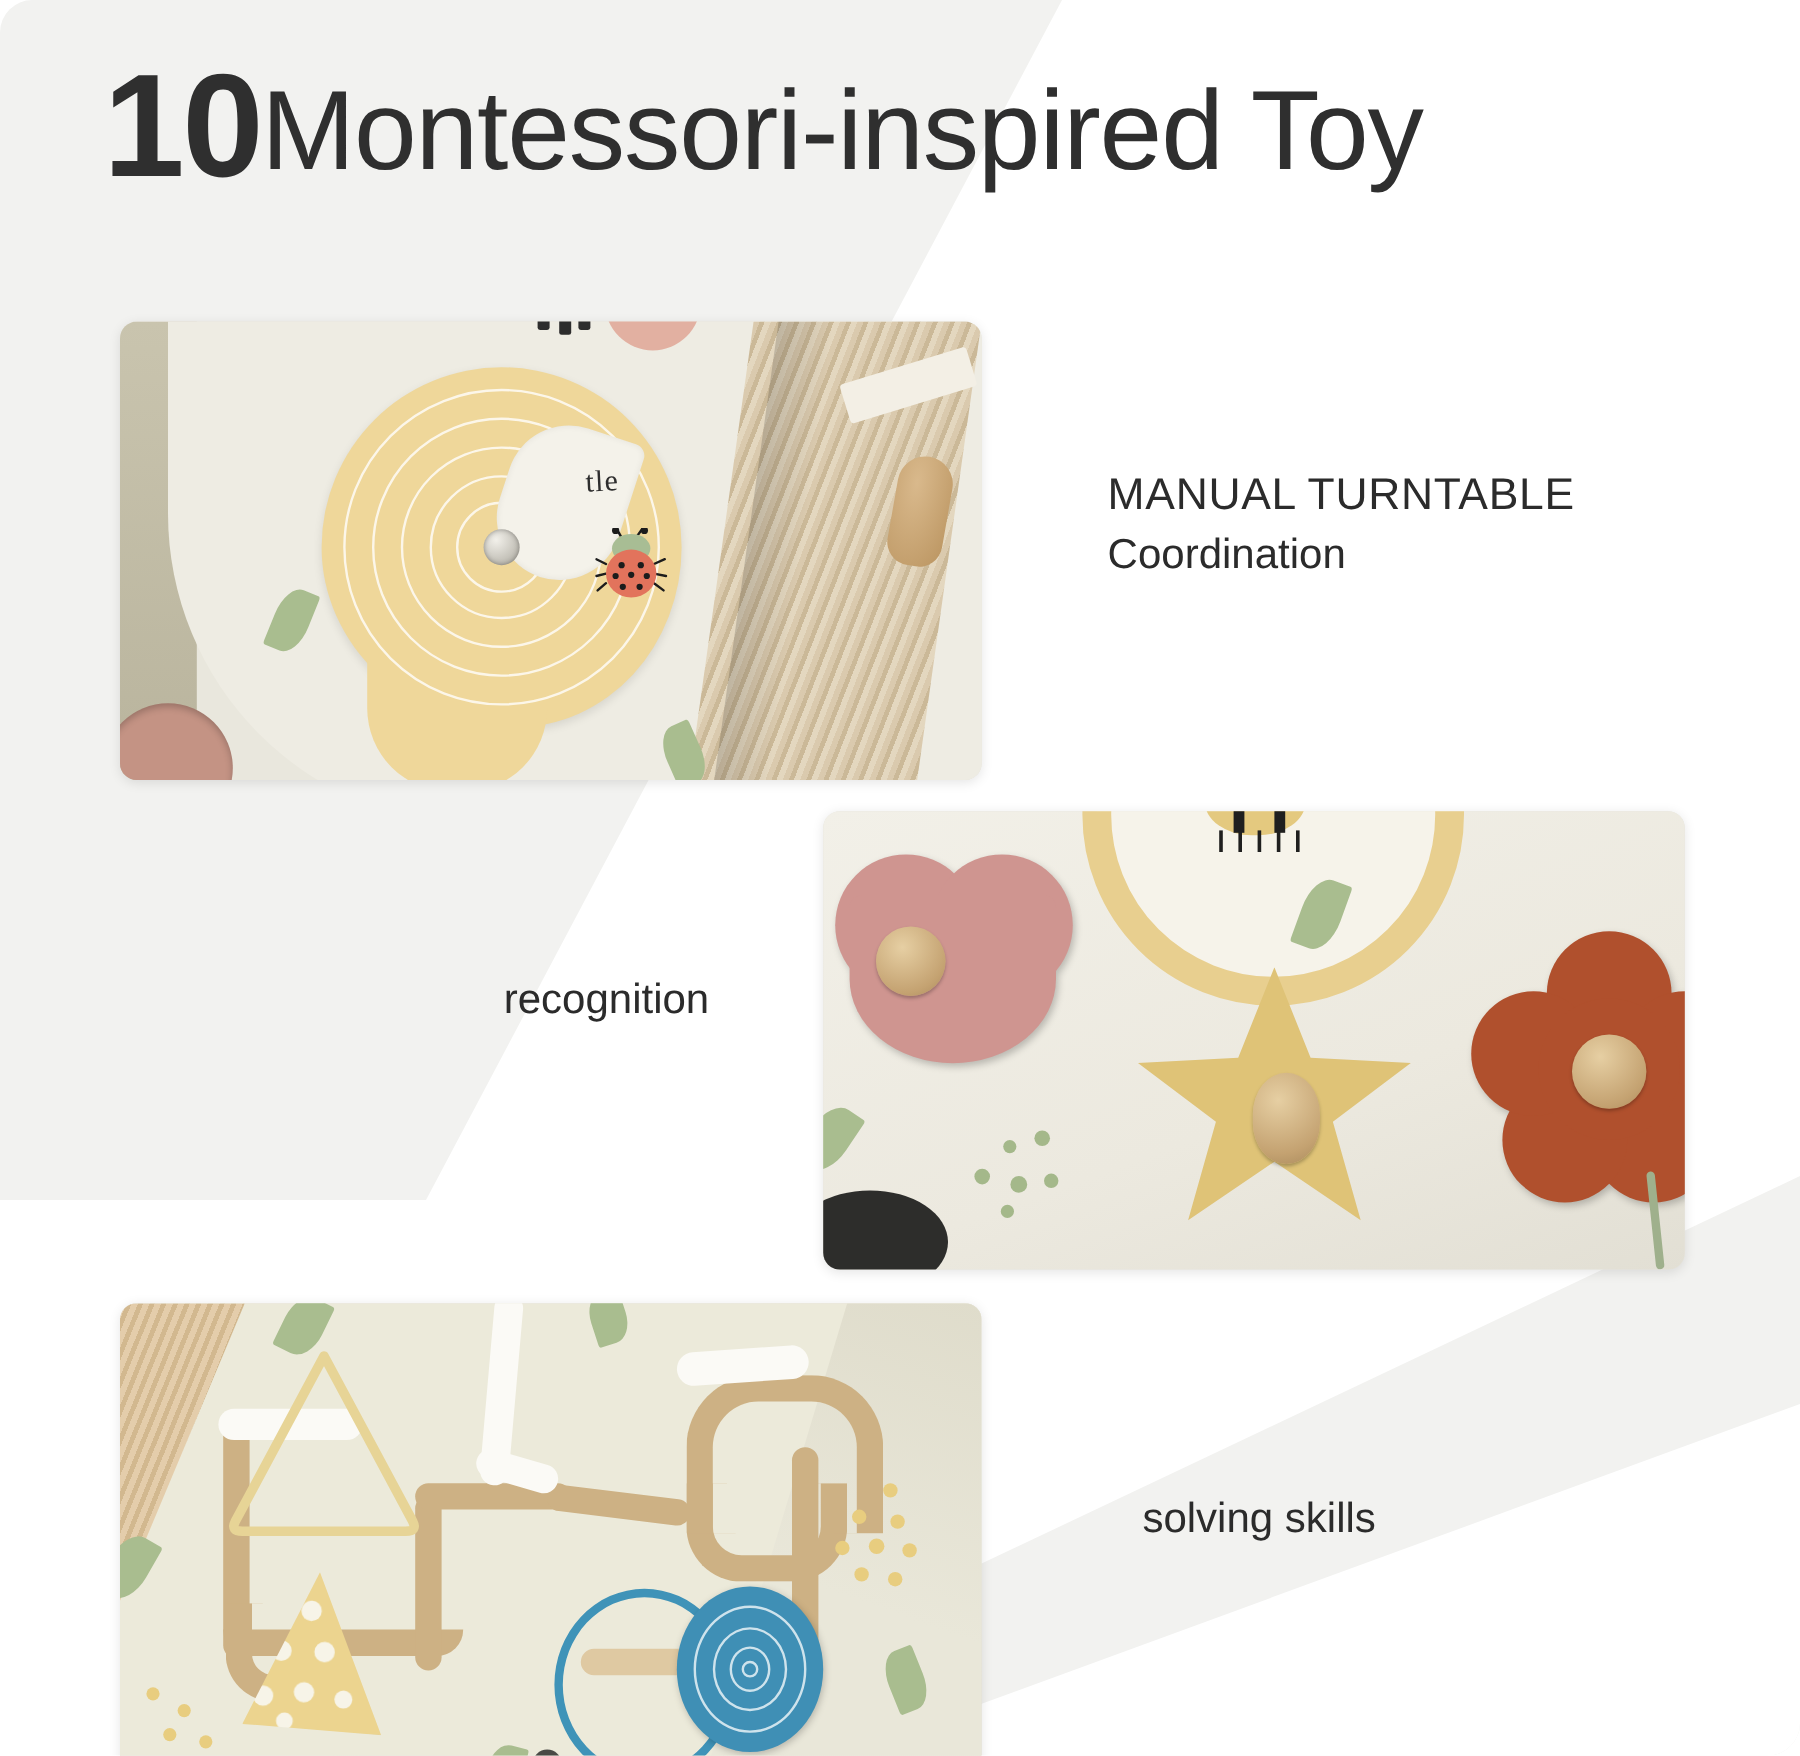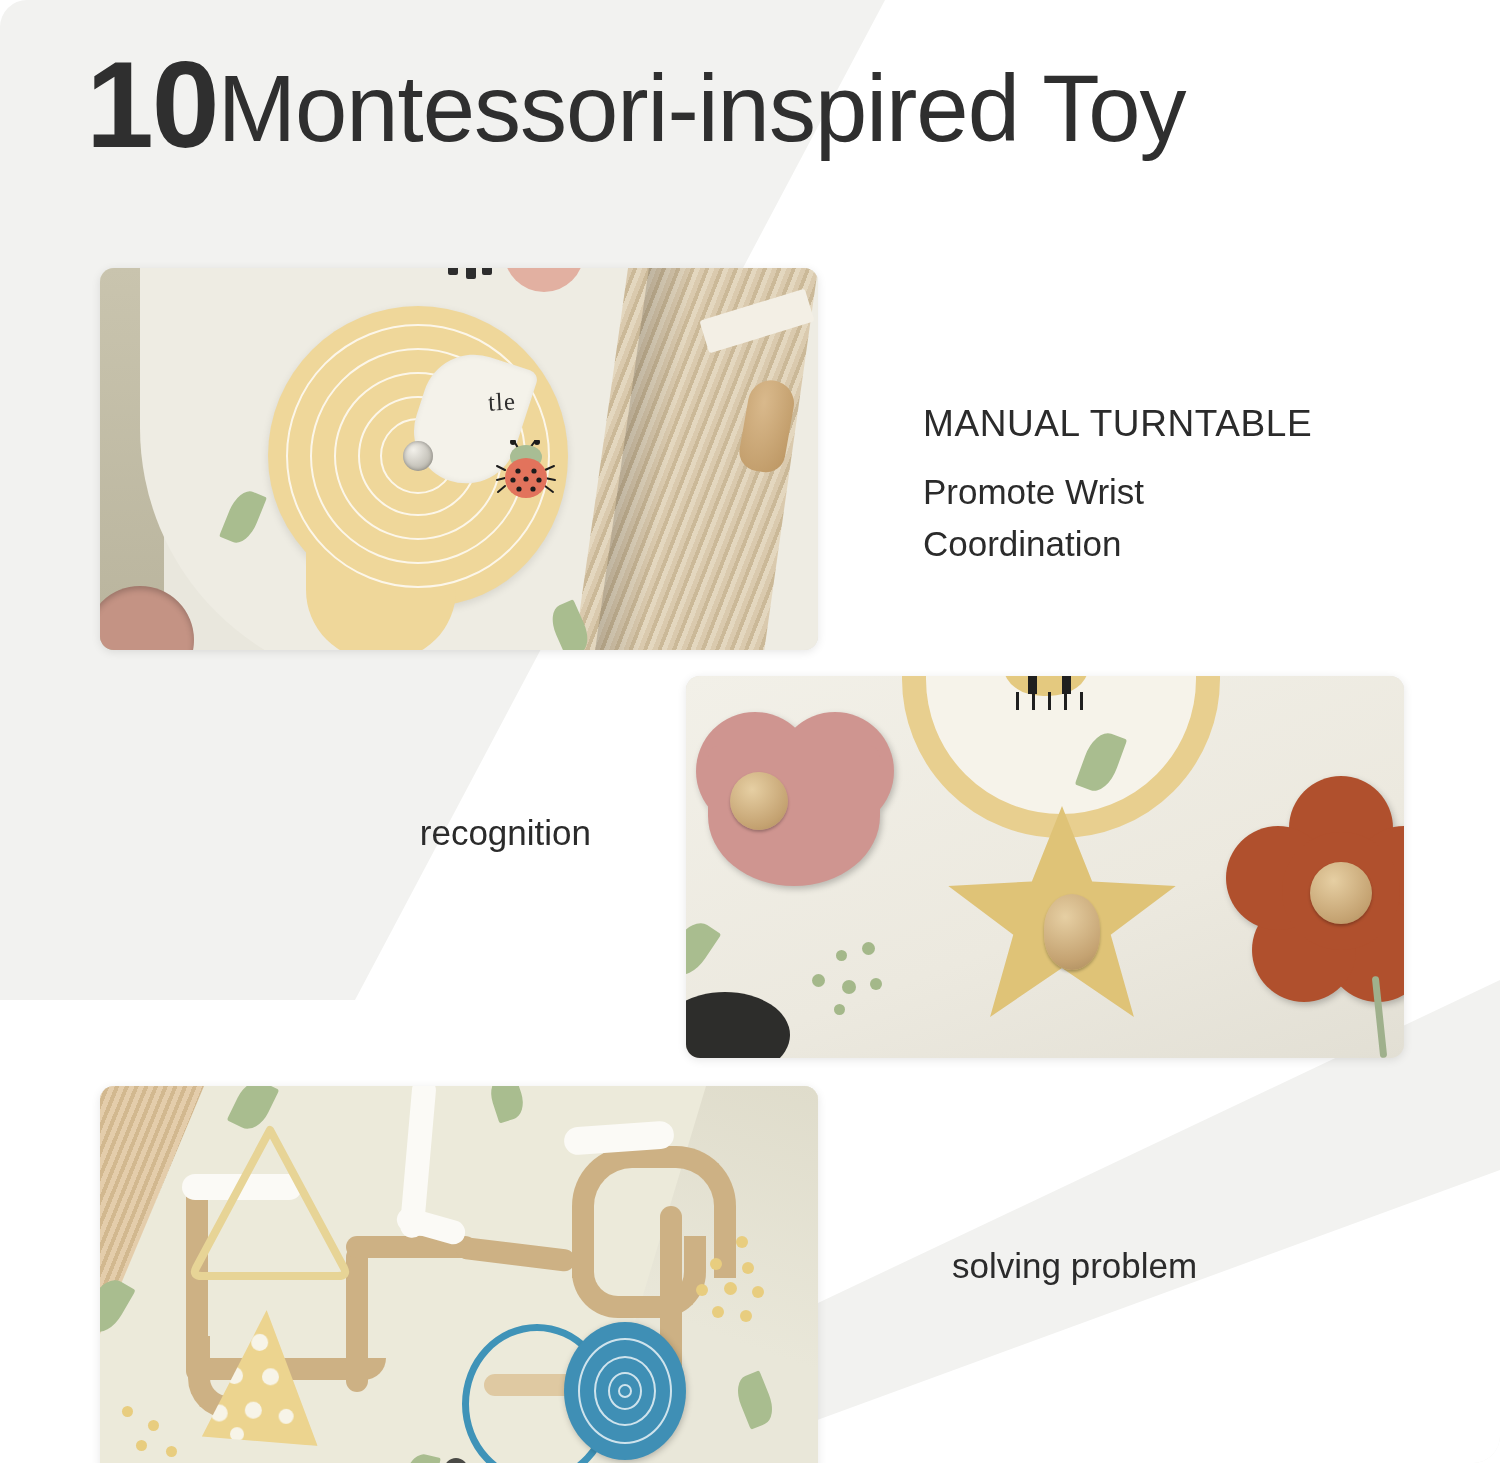--- a/index.html
+++ b/index.html
@@ -43,21 +43,20 @@
   }
   #title .words{
     font-size:94px;font-weight:400;letter-spacing:-1px;line-height:1;
   }
 
   
   .caption{position:absolute;z-index:7;color:#2b2b2b;}
   .caption .head{
     font-size:37px;font-weight:400;letter-spacing:.6px;line-height:1.2;
     white-space:nowrap;
-    margin-top:12px;
   }
   .caption .sub{
     font-size:35px;font-weight:400;line-height:1.35;margin-top:22px;
   }
   #caption-turntable{left:923px;top:390px;text-align:left;}
   #caption-sorter{left:246px;top:805px;width:345px;text-align:right;}
   #caption-maze{left:952px;top:1238px;text-align:left;}
 
   
   .panel{
@@ -380,21 +379,20 @@
       </g>
     </svg>
 
     <div id="p1-leaf-a"></div>
     <div id="p1-leaf-b"></div>
     <div id="p1-mauve"></div>
   </div>
 
   <div class="caption" id="caption-turntable">
     <div class="head">MANUAL TURNTABLE</div>
-    <div class="sub">Promote Wrist</div>
     <div class="sub" style="margin-top:4px;">Coordination</div>
   </div>
 
   <div class="panel" id="panel-sorter">
     <div id="p2-bg"></div>
 
     <div id="p2-sun"></div>
     <div id="p2-bee-body"></div>
     <div id="p2-bee-stripe1"></div>
     <div id="p2-bee-stripe2"></div>
@@ -506,16 +504,16 @@
 
     <div class="sleaf" id="p3-leaf1"></div>
     <div class="sleaf" id="p3-leaf2"></div>
     <div class="sleaf" id="p3-leaf3"></div>
     <div class="sleaf" id="p3-leaf4"></div>
     <div class="sleaf" id="p3-leaf5"></div>
     <div id="p3-logo"></div>
   </div>
 
   <div class="caption" id="caption-maze">
-    <div class="sub" style="margin-top:4px;">solving problem</div>
+    <div class="sub" style="margin-top:4px;">solving skills</div>
   </div>
 
 </div>
 
 </body></html>

